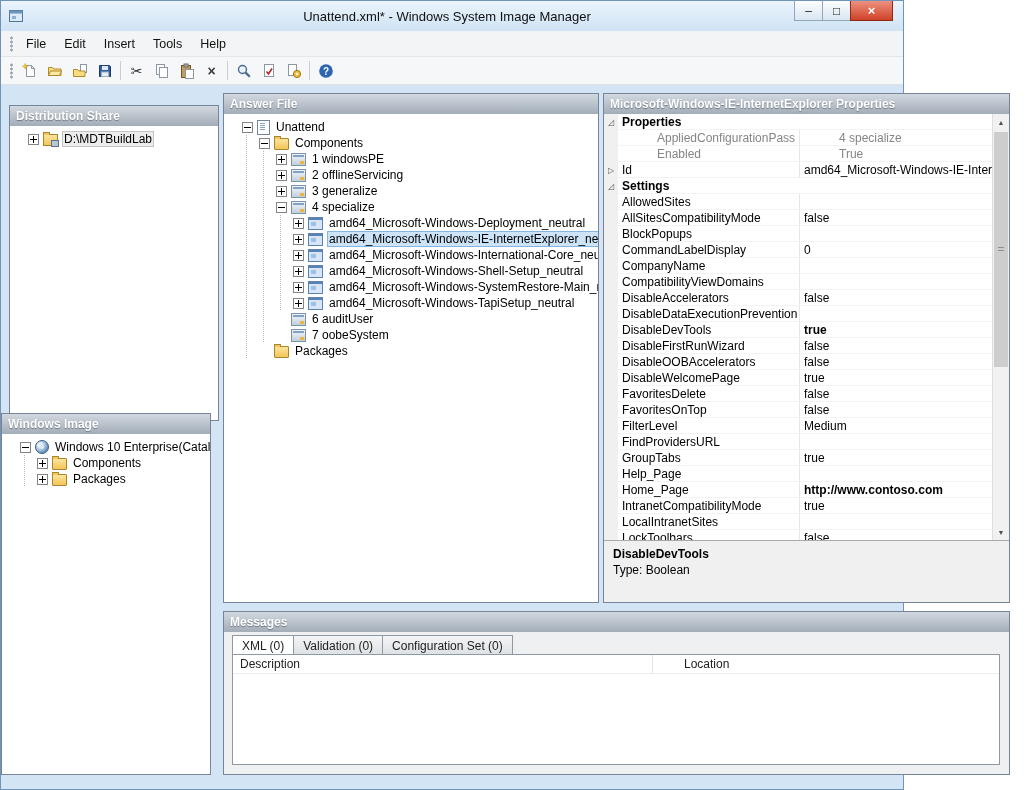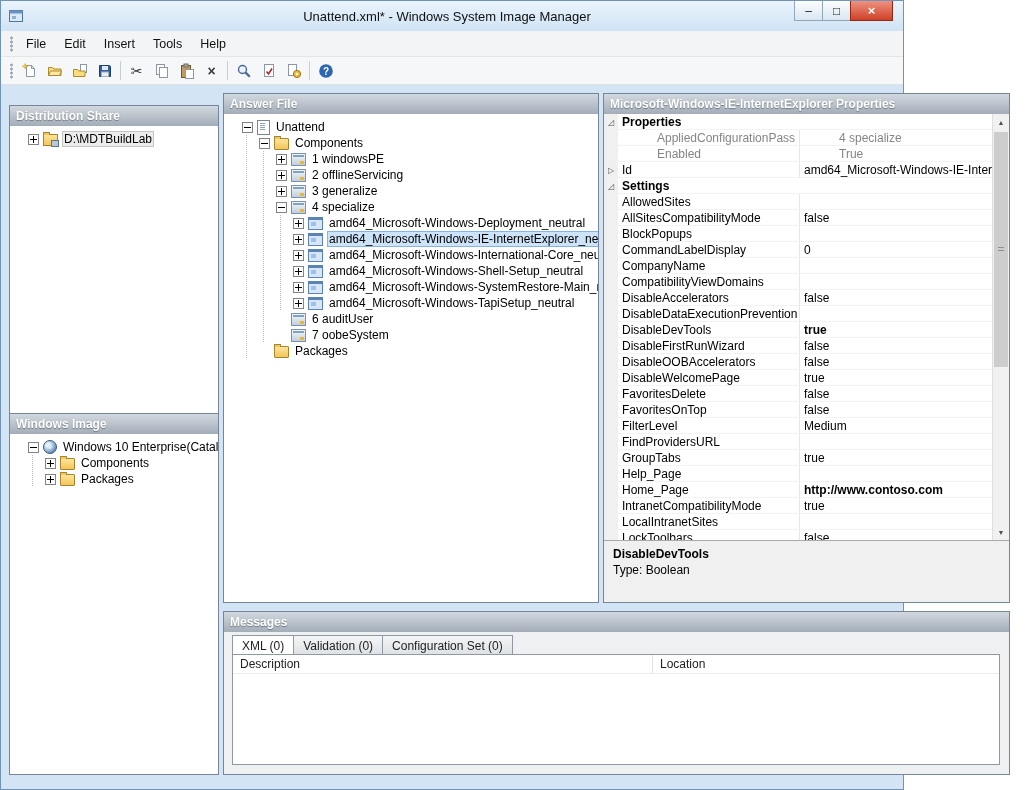--- a/index.html
+++ b/index.html
@@ -35,21 +35,21 @@
   .tb-sep{width:1px;height:19px;background:#c9ced3;margin:0 3px;flex:none;}
   .tb-glyph{font-size:14px;line-height:1;}
 
   
   .content{position:absolute;left:0;top:84px;right:0;bottom:0;background:#d3e5f5;}
   .panel{position:absolute;border:1px solid #76859a;background:#fff;overflow:hidden;box-sizing:border-box;}
   .panel-header{height:20px;background:linear-gradient(#d2d8df,#a3adb8);color:#fff;font-weight:bold;
                 font-size:12px;line-height:20px;padding:0 6px;text-shadow:0 1px 1px rgba(55,65,75,.55);
                 white-space:nowrap;overflow:hidden;}
   #panel-dist{left:8px;top:92px;width:210px;height:316px;margin-top:12px;}
-  #panel-wimg{left:8px;top:412px;width:210px;height:362px;}
+  #panel-wimg{left:0;top:412px;width:210px;height:362px;}
   #panel-answer{left:222px;top:92px;width:376px;height:510px;}
   #panel-props{left:602px;top:92px;width:407px;height:510px;}
   #panel-msgs{left:222px;top:610px;width:787px;height:164px;}
 
   
   .tree{padding:5px 2px 2px 18px;font-size:12px;color:#000;overflow:hidden;}
   .tree-row{display:flex;align-items:center;height:16px;white-space:nowrap;}
   .indent{width:17px;height:16px;flex:none;
           background-image:repeating-linear-gradient(to bottom,#bcbcbc 0 1px,transparent 1px 2px);
           background-size:1px 100%;background-repeat:no-repeat;background-position:4px 0;}
@@ -104,21 +104,21 @@
          padding:6px 9px;font-size:12px;color:#000;box-sizing:border-box;}
   .pdesc .dtitle{font-weight:bold;margin-bottom:2px;}
 
   
   .msgs-body{position:absolute;left:0;top:20px;right:0;bottom:0;background:#eef0f2;}
   .tabs{position:absolute;left:8px;top:3px;display:flex;z-index:1;}
   .tab{height:19px;padding:3px 9px 0;font-size:12px;border:1px solid #8e99a4;border-bottom:none;
        background:linear-gradient(#f4f5f6,#dfe2e5);margin-right:-1px;color:#222;box-sizing:border-box;white-space:nowrap;}
   .tab.active{background:#fff;height:20px;position:relative;z-index:3;}
   .msg-list{position:absolute;left:8px;right:9px;top:22px;bottom:9px;background:#fff;border:1px solid #8e99a4;z-index:2;}
-  .msg-header{display:flex;height:18px;font-size:12px;color:#222;border-bottom:1px solid #ececec;}
+  .msg-header{display:flex;height:18px;font-size:12px;color:#222;border-bottom:1px solid #ececec;gap:24px;}
   .mcol{padding:2px 7px 0;border-right:1px solid #e3e3e3;white-space:nowrap;overflow:hidden;box-sizing:border-box;}
   .mcol.desc{width:420px;flex:none;}
   .mcol.loc{flex:1;border-right:none;}
 </style>
 </head>
 <body>
 
 <div class="window">
 
   <div class="titlebar">

